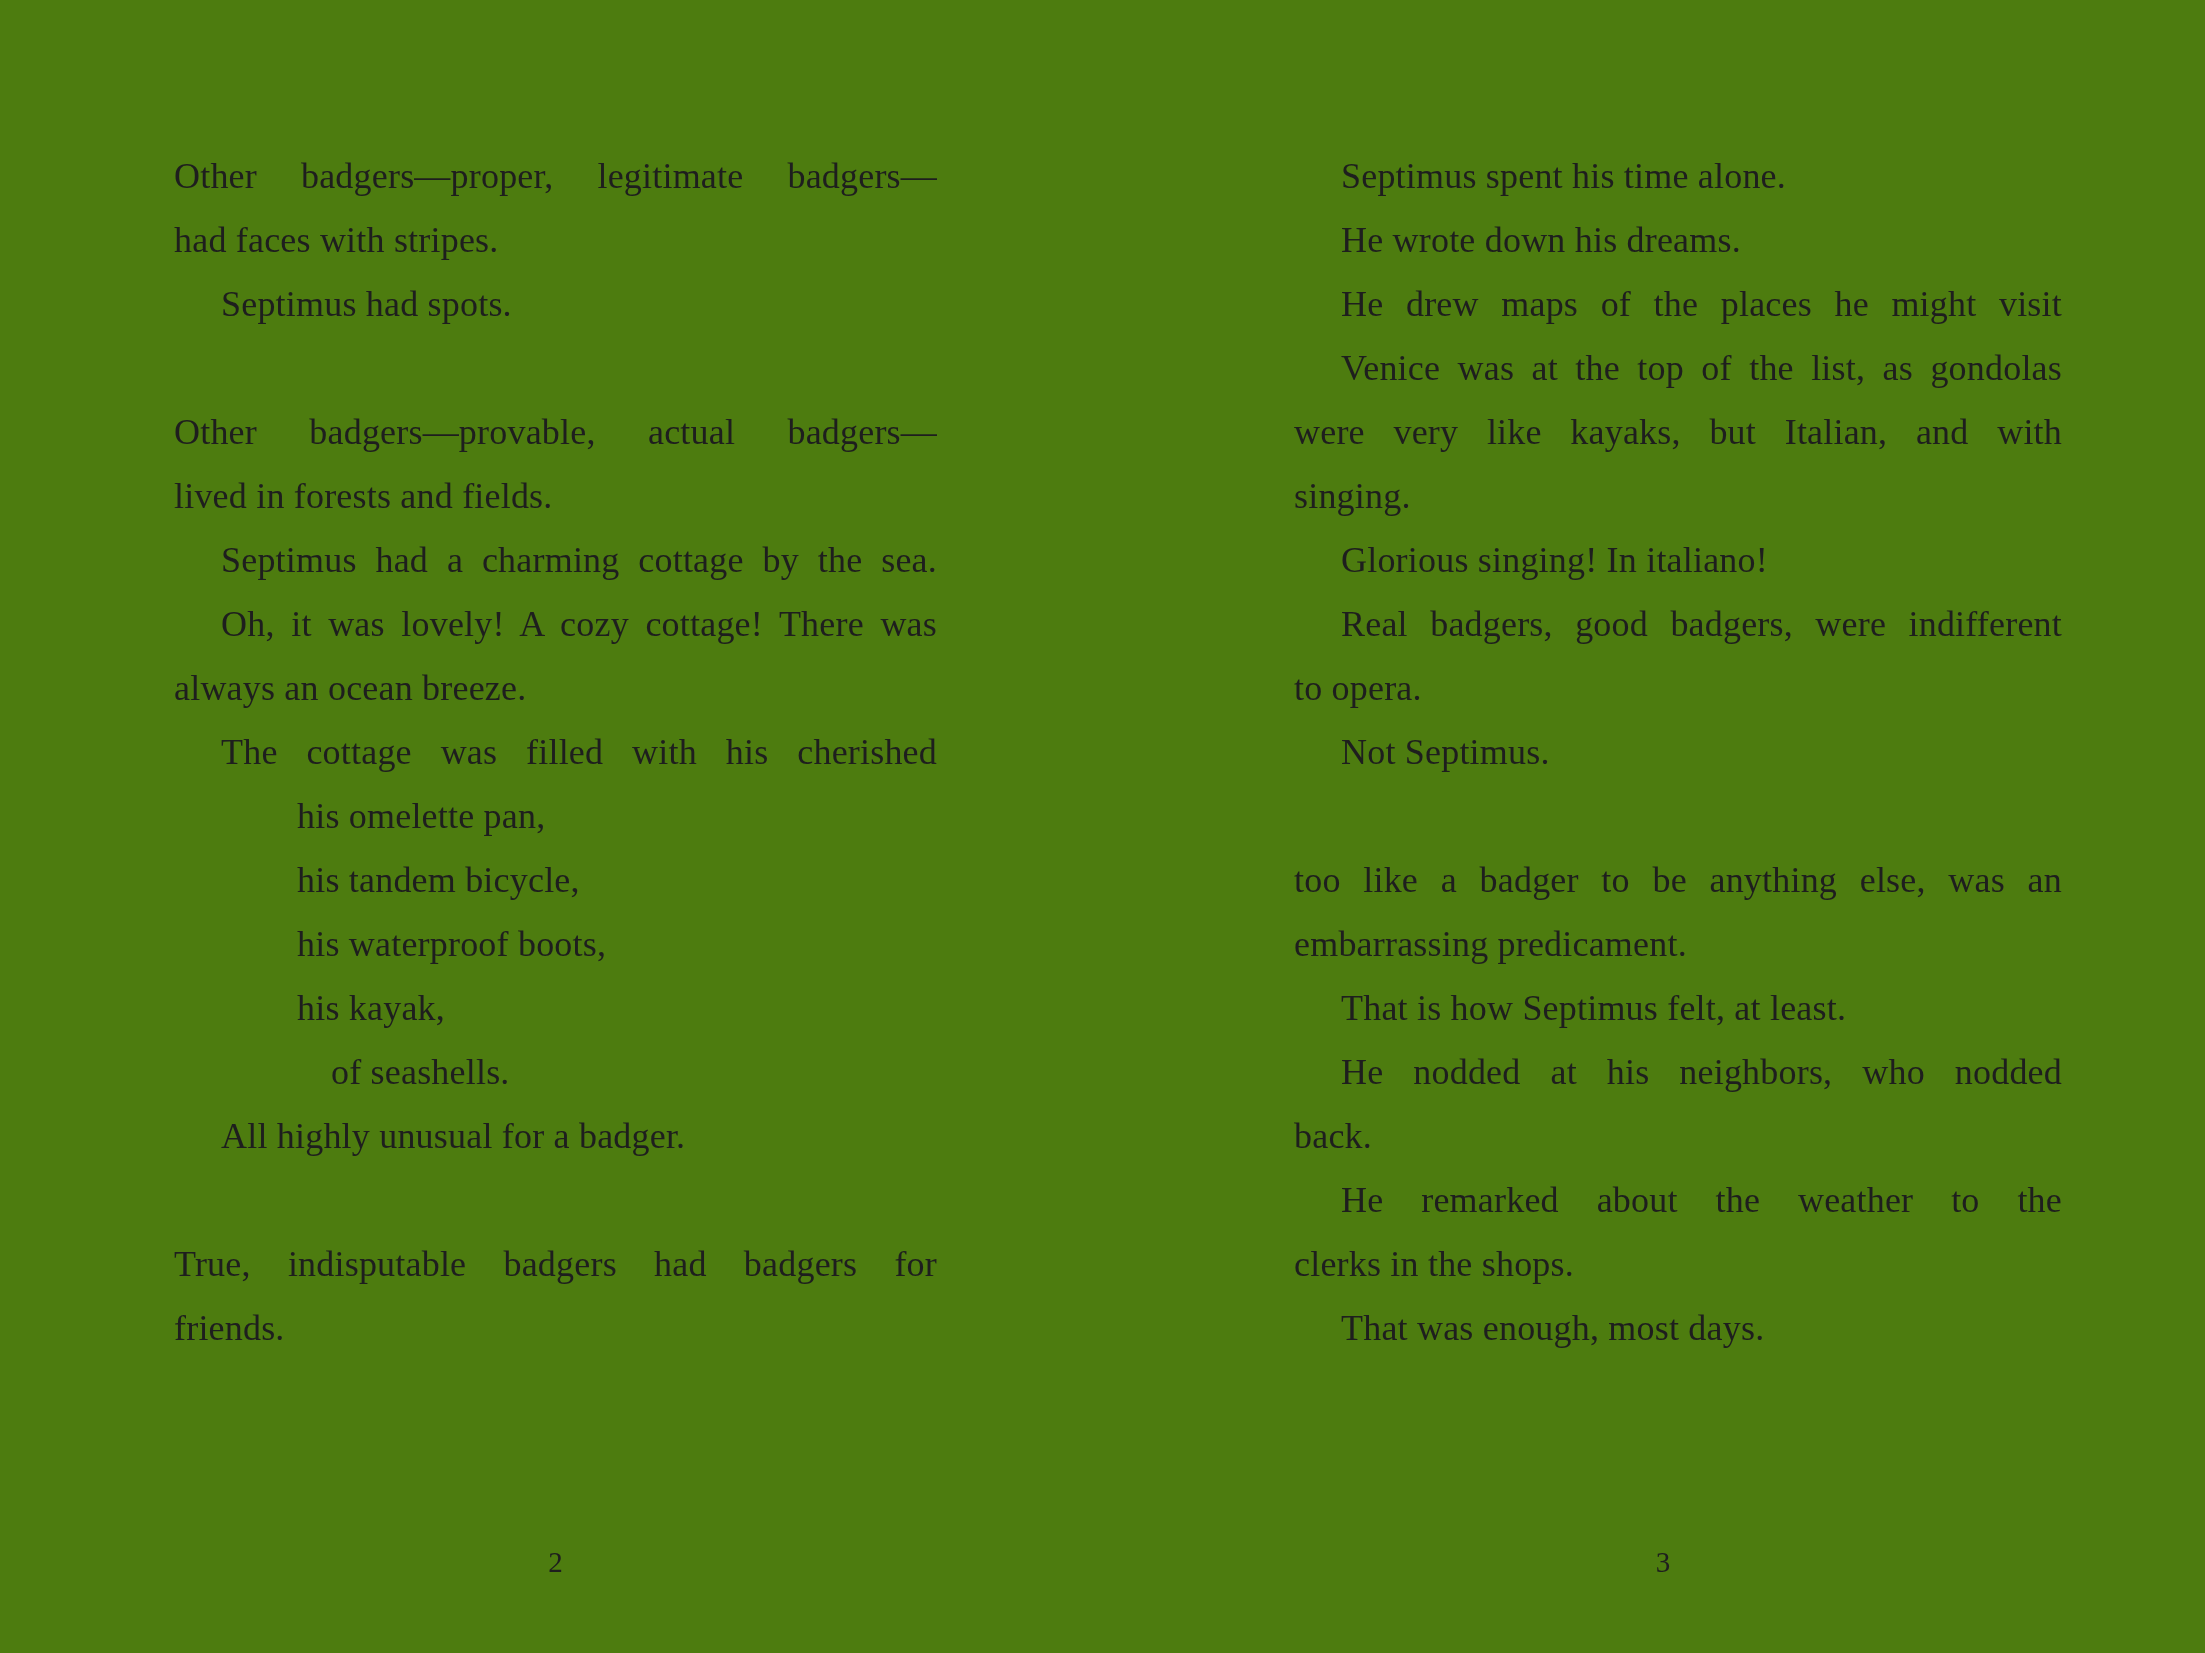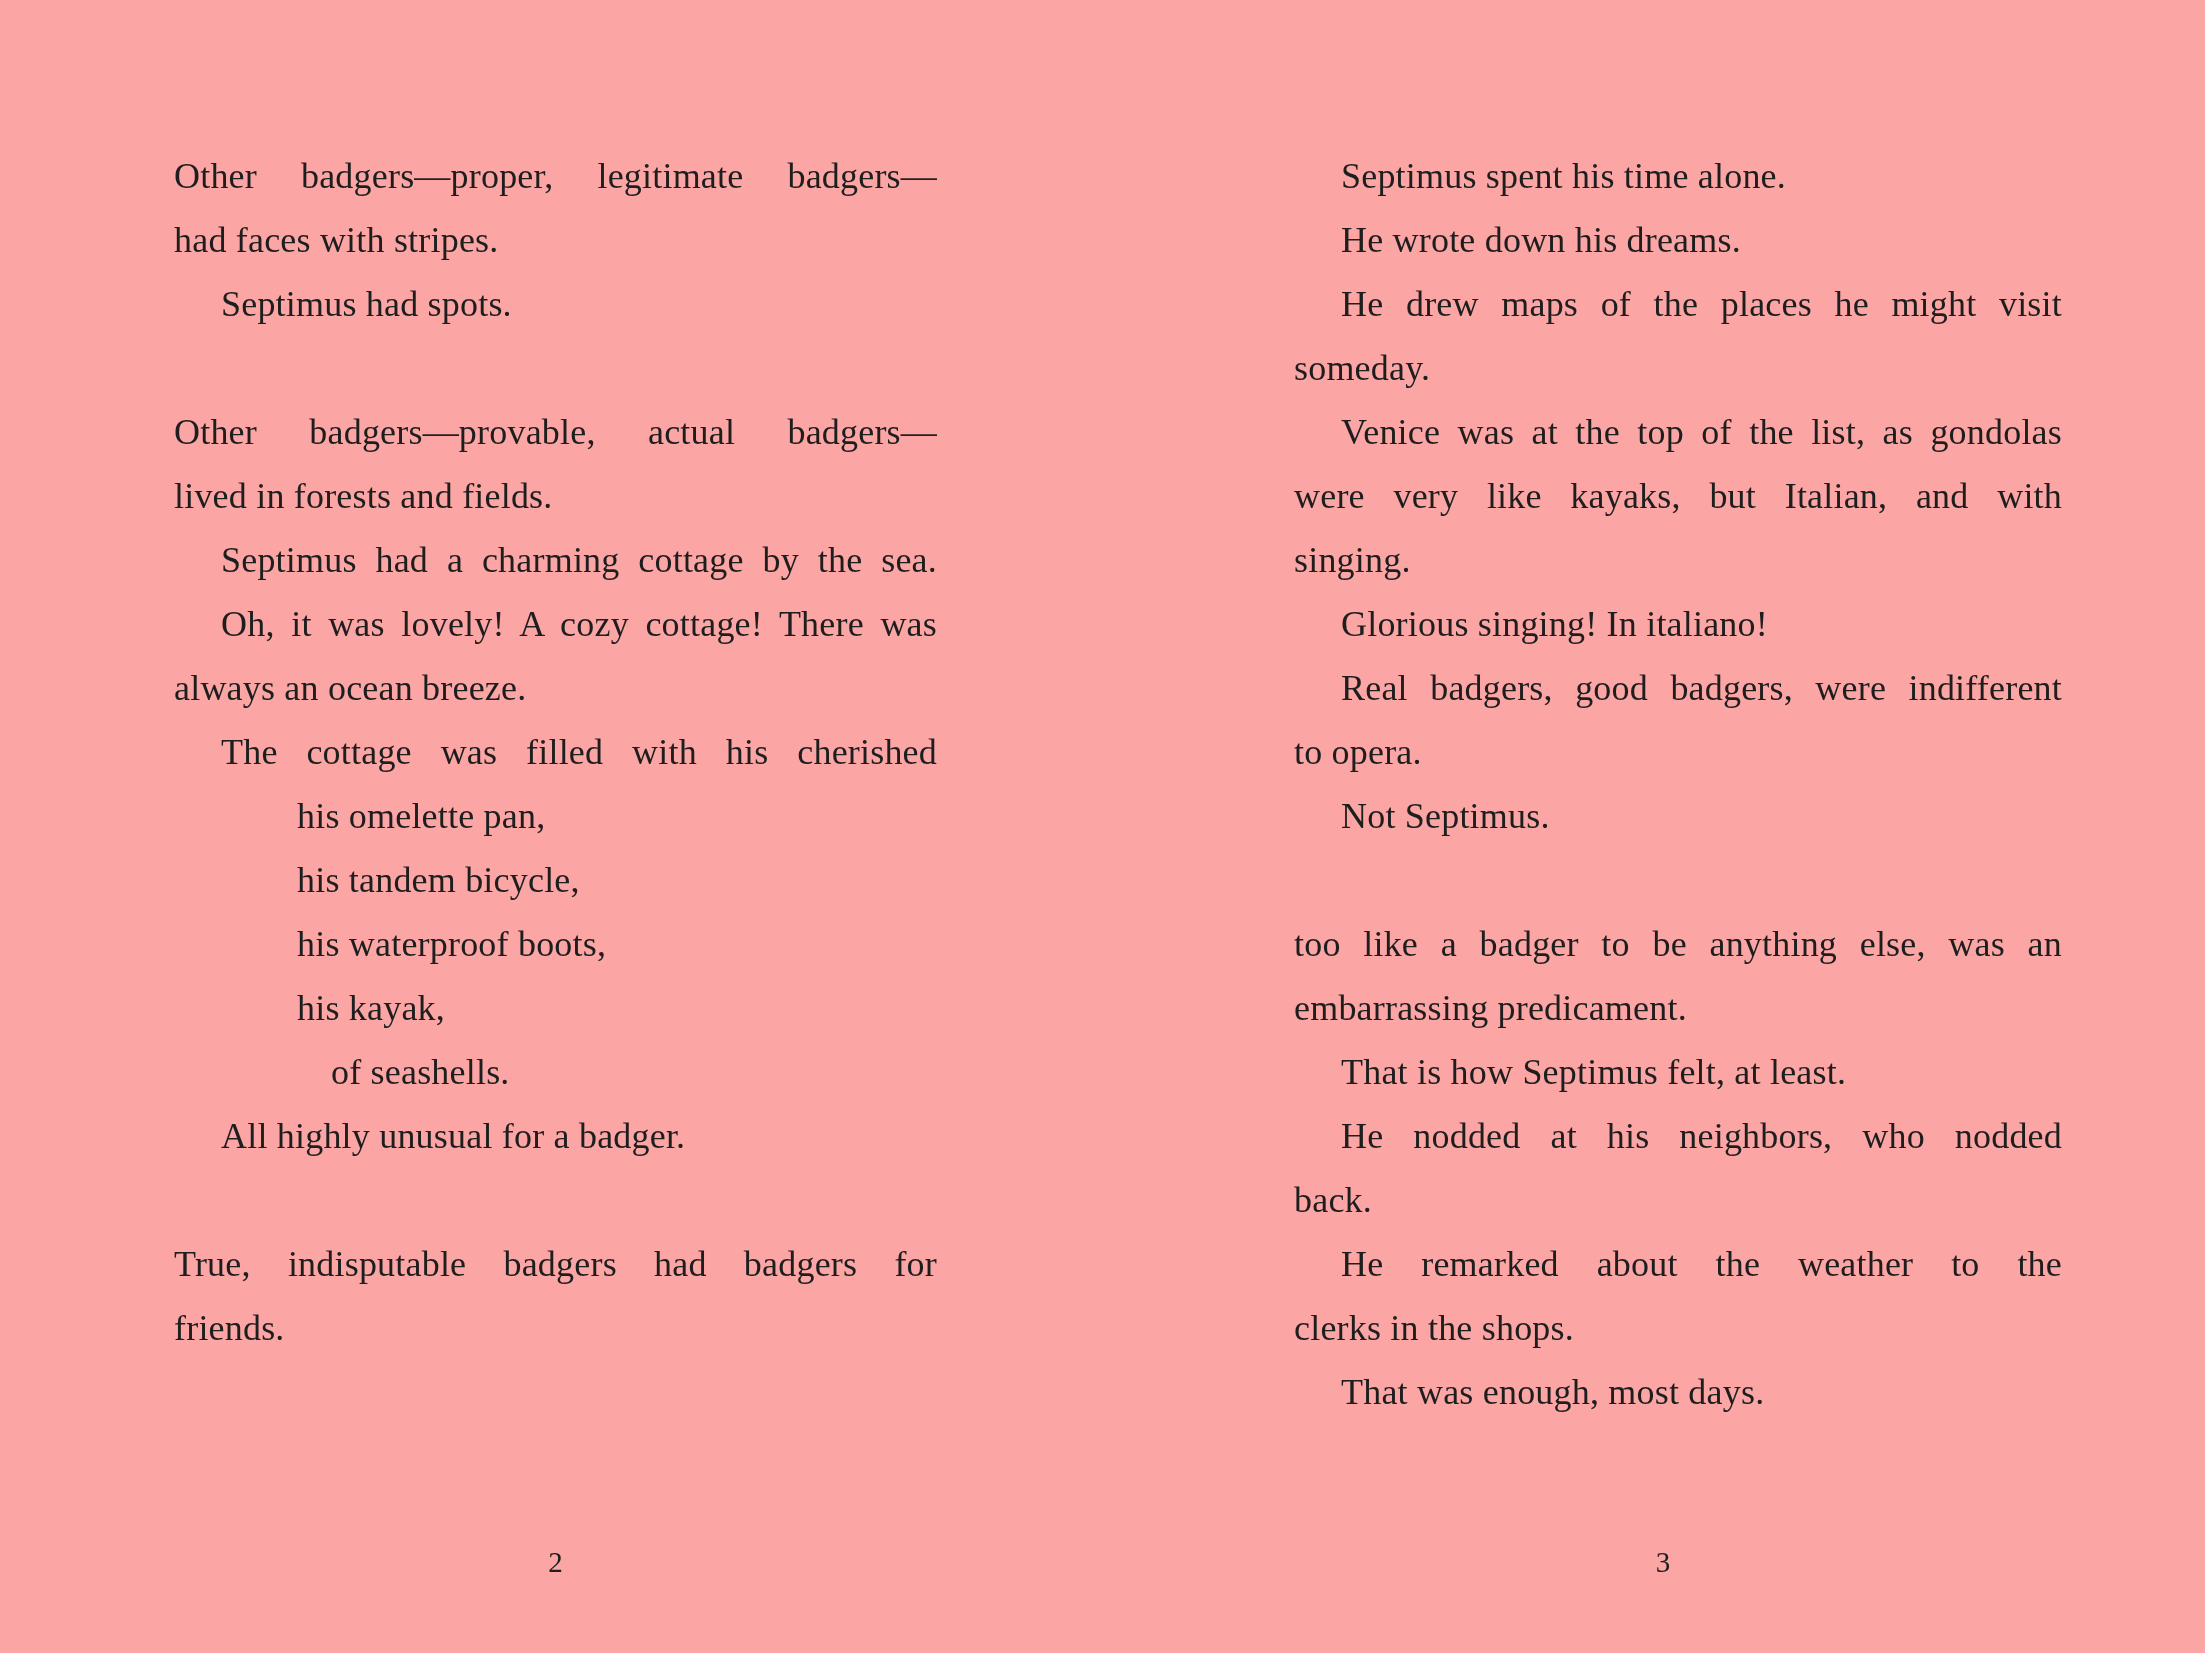--- a/index.html
+++ b/index.html
@@ -1,20 +1,20 @@
 <!DOCTYPE html>
 <html style="font-size:13.6px"><head>
 <meta charset="utf-8">
 <style>
   html, body { margin: 0; padding: 0; background: #ffffff; }
   .spread {
     position: relative;
     width: 2205px;
     height: 1654px;
-    background: #fca5a5;
+    background: #4d7c0f;
     overflow: hidden;
     font-family: "Liberation Serif", "DejaVu Serif", serif;
     color: #1e1e1e;
   }
   .page-col { position: absolute; top: 144px; }
   .page-col.left  { left: 174px;  width: 763px; }
   .page-col.right { left: 1279px; width: 768px; margin-left: 15px; }
   .line {
     height: 64px;
     line-height: 64px;
@@ -60,21 +60,20 @@
       <div class="line lft ind-list2"><span>of seashells.</span></div>
       <div class="line lft ind-para"><span>All highly unusual for a badger.</span></div>
       <div class="line"></div>
       <div class="line just"><span>True, indisputable badgers had badgers for</span></div>
       <div class="line lft"><span>friends.</span></div>
     </div>
   <div class="page-col right">
       <div class="line lft ind-para"><span>Septimus spent his time alone.</span></div>
       <div class="line lft ind-para"><span>He wrote down his dreams.</span></div>
       <div class="line just ind-para"><span>He drew maps of the places he might visit</span></div>
-      <div class="line lft"><span>someday.</span></div>
       <div class="line just ind-para"><span>Venice was at the top of the list, as gondolas</span></div>
       <div class="line just"><span>were very </span><span class="it">like</span><span> kayaks, but Italian, and with</span></div>
       <div class="line lft"><span>singing.</span></div>
       <div class="line lft ind-para"><span>Glorious singing! In </span><span class="it">italiano</span><span>!</span></div>
       <div class="line just ind-para"><span>Real badgers, </span><span class="it">good</span><span> badgers, were indifferent</span></div>
       <div class="line lft"><span>to opera.</span></div>
       <div class="line lft ind-para"><span>Not Septimus.</span></div>
       <div class="line"></div>
       <div class="line just"><span>too like a badger to be anything else, was an</span></div>
       <div class="line lft"><span>embarrassing predicament.</span></div>

